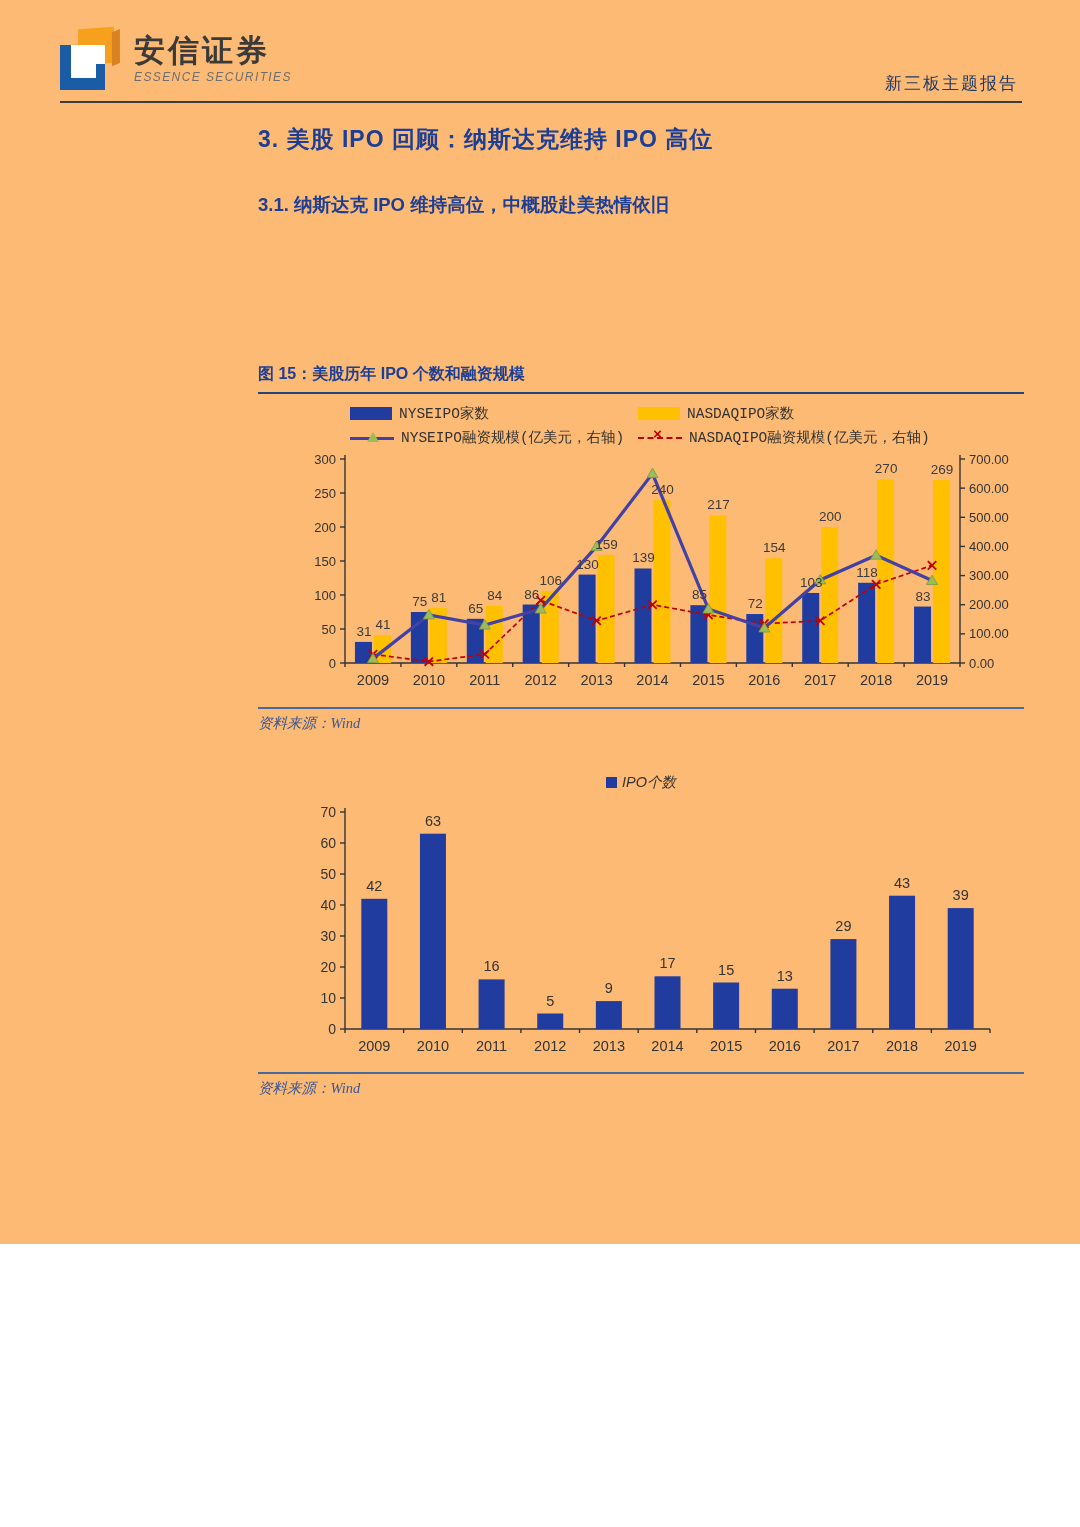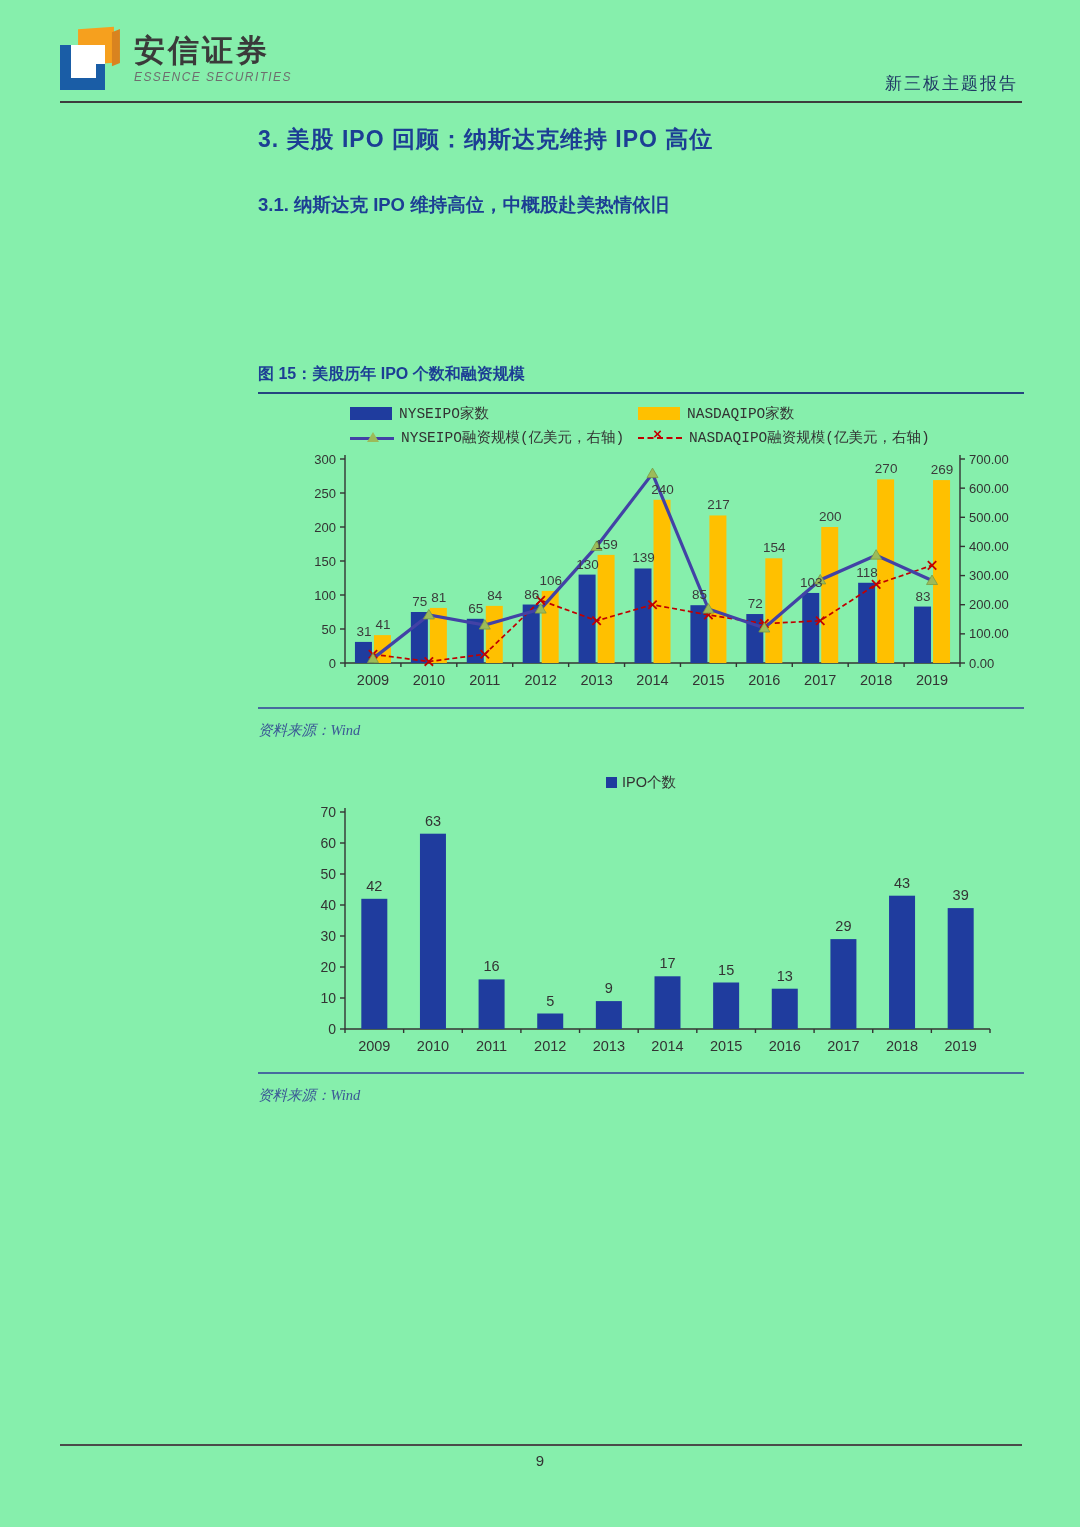--- a/index.html
+++ b/index.html
@@ -1,18 +1,18 @@
 <!DOCTYPE html>
 <html><head>
 <meta charset="utf-8">
 <style>
   * { margin:0; padding:0; box-sizing:border-box; }
   html,body { background:#ffffff; }
   .page {
-    position:relative; width:1080px; height:1527px; background:#86efac;
+    position:relative; width:1080px; height:1244px; background:#fdba74;
     font-family:"Liberation Serif","DejaVu Serif",serif; overflow:hidden;
   }
   
   .logo { position:absolute; left:60px; top:28px; display:flex; align-items:center; gap:14px; }
   .logo-mark { position:relative; width:60px; height:62px; }
   .cube-orange { position:absolute; left:18px; top:0; width:36px; height:36px;
     background:#F6A01E; transform:rotate(-4deg) skewX(-4deg); }
   .cube-orange::after { content:""; position:absolute; right:-6px; top:4px; width:8px; height:34px;
     background:#D9831F; transform:skewY(-18deg); }
   .cube-blue { position:absolute; left:0; top:17px; width:45px; height:45px;
@@ -31,37 +31,37 @@
   .h2 { position:absolute; left:258px; top:192px; font-family:"Liberation Sans","DejaVu Sans",sans-serif;
     font-weight:bold; font-size:18.5px; color:#1C3E94; }
   .para { position:absolute; left:258px; top:250px; width:766px; font-size:16.5px; line-height:31px;
     color:#2A4690; text-align:justify; }
   
   .figure { position:absolute; left:258px; width:766px; }
   #fig15 { top:363px; } #fig16 { top:757px; }
   .fig-title { font-family:"Liberation Sans","DejaVu Sans",sans-serif; font-weight:bold;
     font-size:16px; color:#1C3E94; line-height:22px; padding-bottom:7px;
     border-bottom:2px solid #24457F; }
-  .source { margin-top:12px; border-top:2px solid #466A9E; padding-top:12px;
+  .source { margin-top:12px; border-top:2px solid #466A9E; padding-top:5px;
     font-style:italic; font-size:14.5px; color:#3A5795; }
   
   .legend15 { display:grid; grid-template-columns:288px auto; row-gap:5px; margin:10px 0 4px 92px;
     font-family:Liberation Mono, monospace; font-size:14.5px; color:#333; }
   .lg-item { display:flex; align-items:center; gap:7px; white-space:nowrap; }
   .sw-bar { display:inline-block; width:42px; height:13px; }
   .sw-line { position:relative; display:inline-block; width:44px; height:13px; }
   .sw-line .stroke { position:absolute; left:0; right:0; top:6px; border-top:3px solid; }
   .sw-line .stroke.dashed { border-top:2px dashed; }
   .tri { position:absolute; left:17px; top:1px; width:0; height:0;
     border-left:6px solid transparent; border-right:6px solid transparent; border-bottom:10px solid; }
   .xmark { position:absolute; left:15px; top:-4px; font-weight:bold; font-size:15px; font-style:normal; }
   
   .legend16 { display:flex; justify-content:center; align-items:center; gap:5px;
     margin:16px 0 6px 0; font-family:"Liberation Sans","DejaVu Sans",sans-serif;
-    font-size:14.5px; color:#333; }
+    font-size:14.5px; color:#333;font-style:italic; }
   .sw-sq { display:inline-block; width:11px; height:11px; }
   .chart-svg { display:block; margin-left:45px; }
   
   .footer-rule { position:absolute; left:60px; right:58px; top:1444px; height:2px; background:#4a4a4a; }
   .footer-left { position:absolute; left:60px; top:1452px; font-size:13.5px; color:#2A4690;
     line-height:25px; }
   .footer-page { position:absolute; left:0; width:100%; top:1452px; text-align:center;
     font-family:"Liberation Sans","DejaVu Sans",sans-serif; font-size:15px; color:#333; }
 </style>
 </head>

